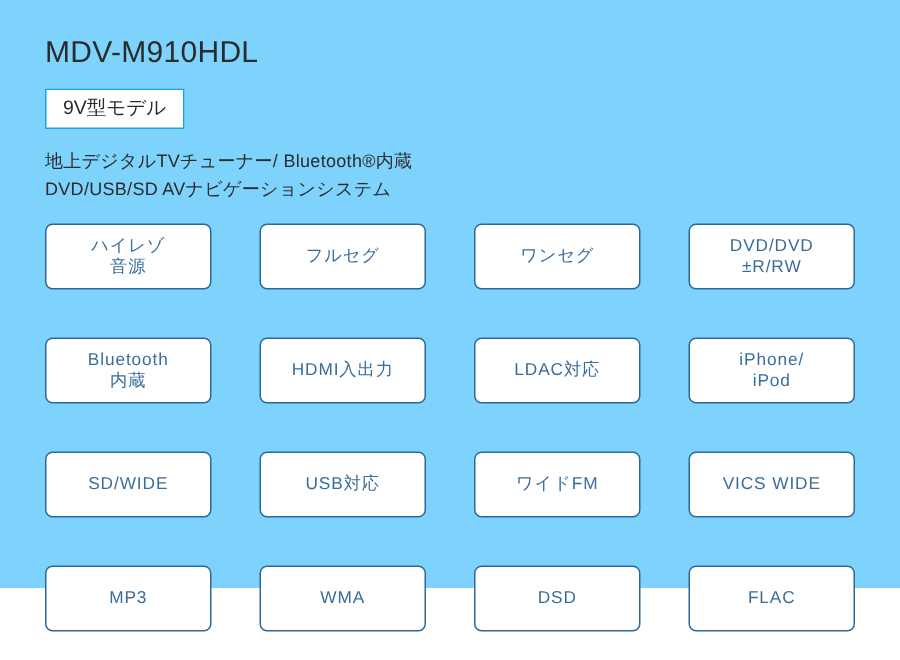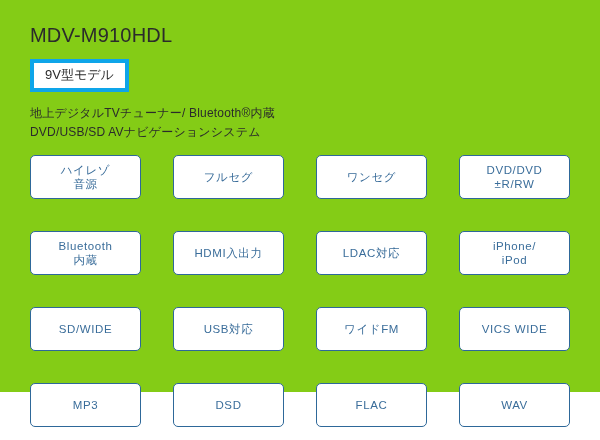--- a/index.html
+++ b/index.html
@@ -13,37 +13,37 @@
     overflow: hidden;
     font-family: "Liberation Sans", "DejaVu Sans", sans-serif;
     -webkit-font-smoothing: antialiased;
   }
   .page {
     position: relative;
     width: 600px;
     height: 392px;
     box-sizing: border-box;
     padding: 0 30px;
-    background: #84cc16;
+    background: #7dd3fc;
   }
   .product-title {
     margin: 0;
     padding-top: 22px;
     font-size: 20px;
     font-weight: 400;
     letter-spacing: 0.2px;
     color: #2b2b2b;
     line-height: 26px;
   }
   .badge-row {
     margin-top: 11px;
   }
   .model-badge {
     display: inline-block;
-    border: 4px solid #0ea5e9;
+    border: 1px solid #0ea5e9;
     padding: 4px 11px 5px 11px;
     font-size: 13px;
     line-height: 16px;
     color: #2b2b2b;
     background: #ffffff;
     white-space: nowrap;
   }
   .subtitle {
     margin-top: 12px;
     font-size: 12px;
@@ -141,20 +141,23 @@
       <div class="feature-box">
         <span>ワイドFM</span>
       </div>
       <div class="feature-box">
         <span>VICS WIDE</span>
       </div>
       <div class="feature-box">
         <span>MP3</span>
       </div>
       <div class="feature-box">
+        <span>WMA</span>
+      </div>
+      <div class="feature-box">
         <span>DSD</span>
       </div>
       <div class="feature-box">
         <span>FLAC</span>
       </div>
       <div class="feature-box">
         <span>WAV</span>
       </div>
       <div class="feature-box empty"></div>
     </div>

